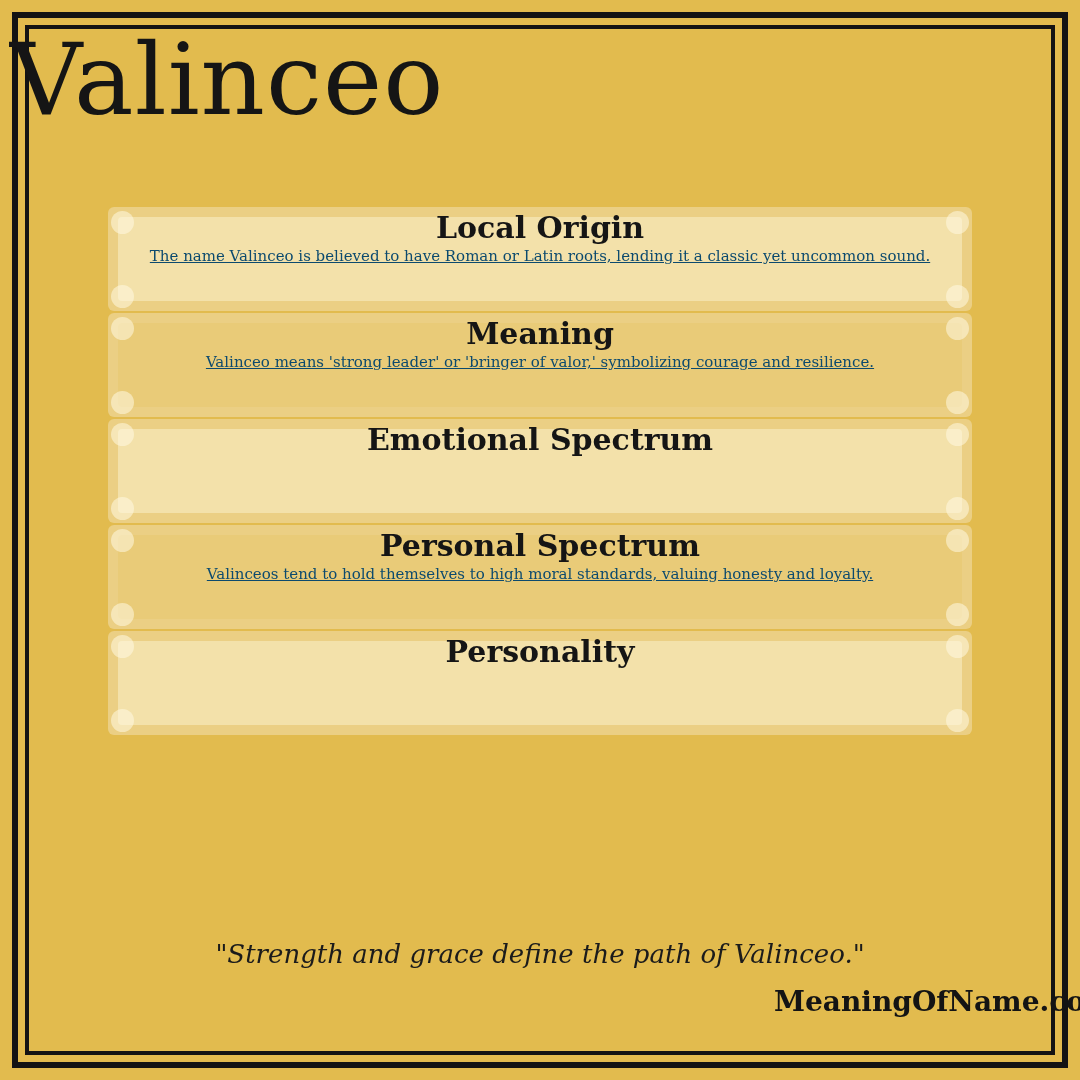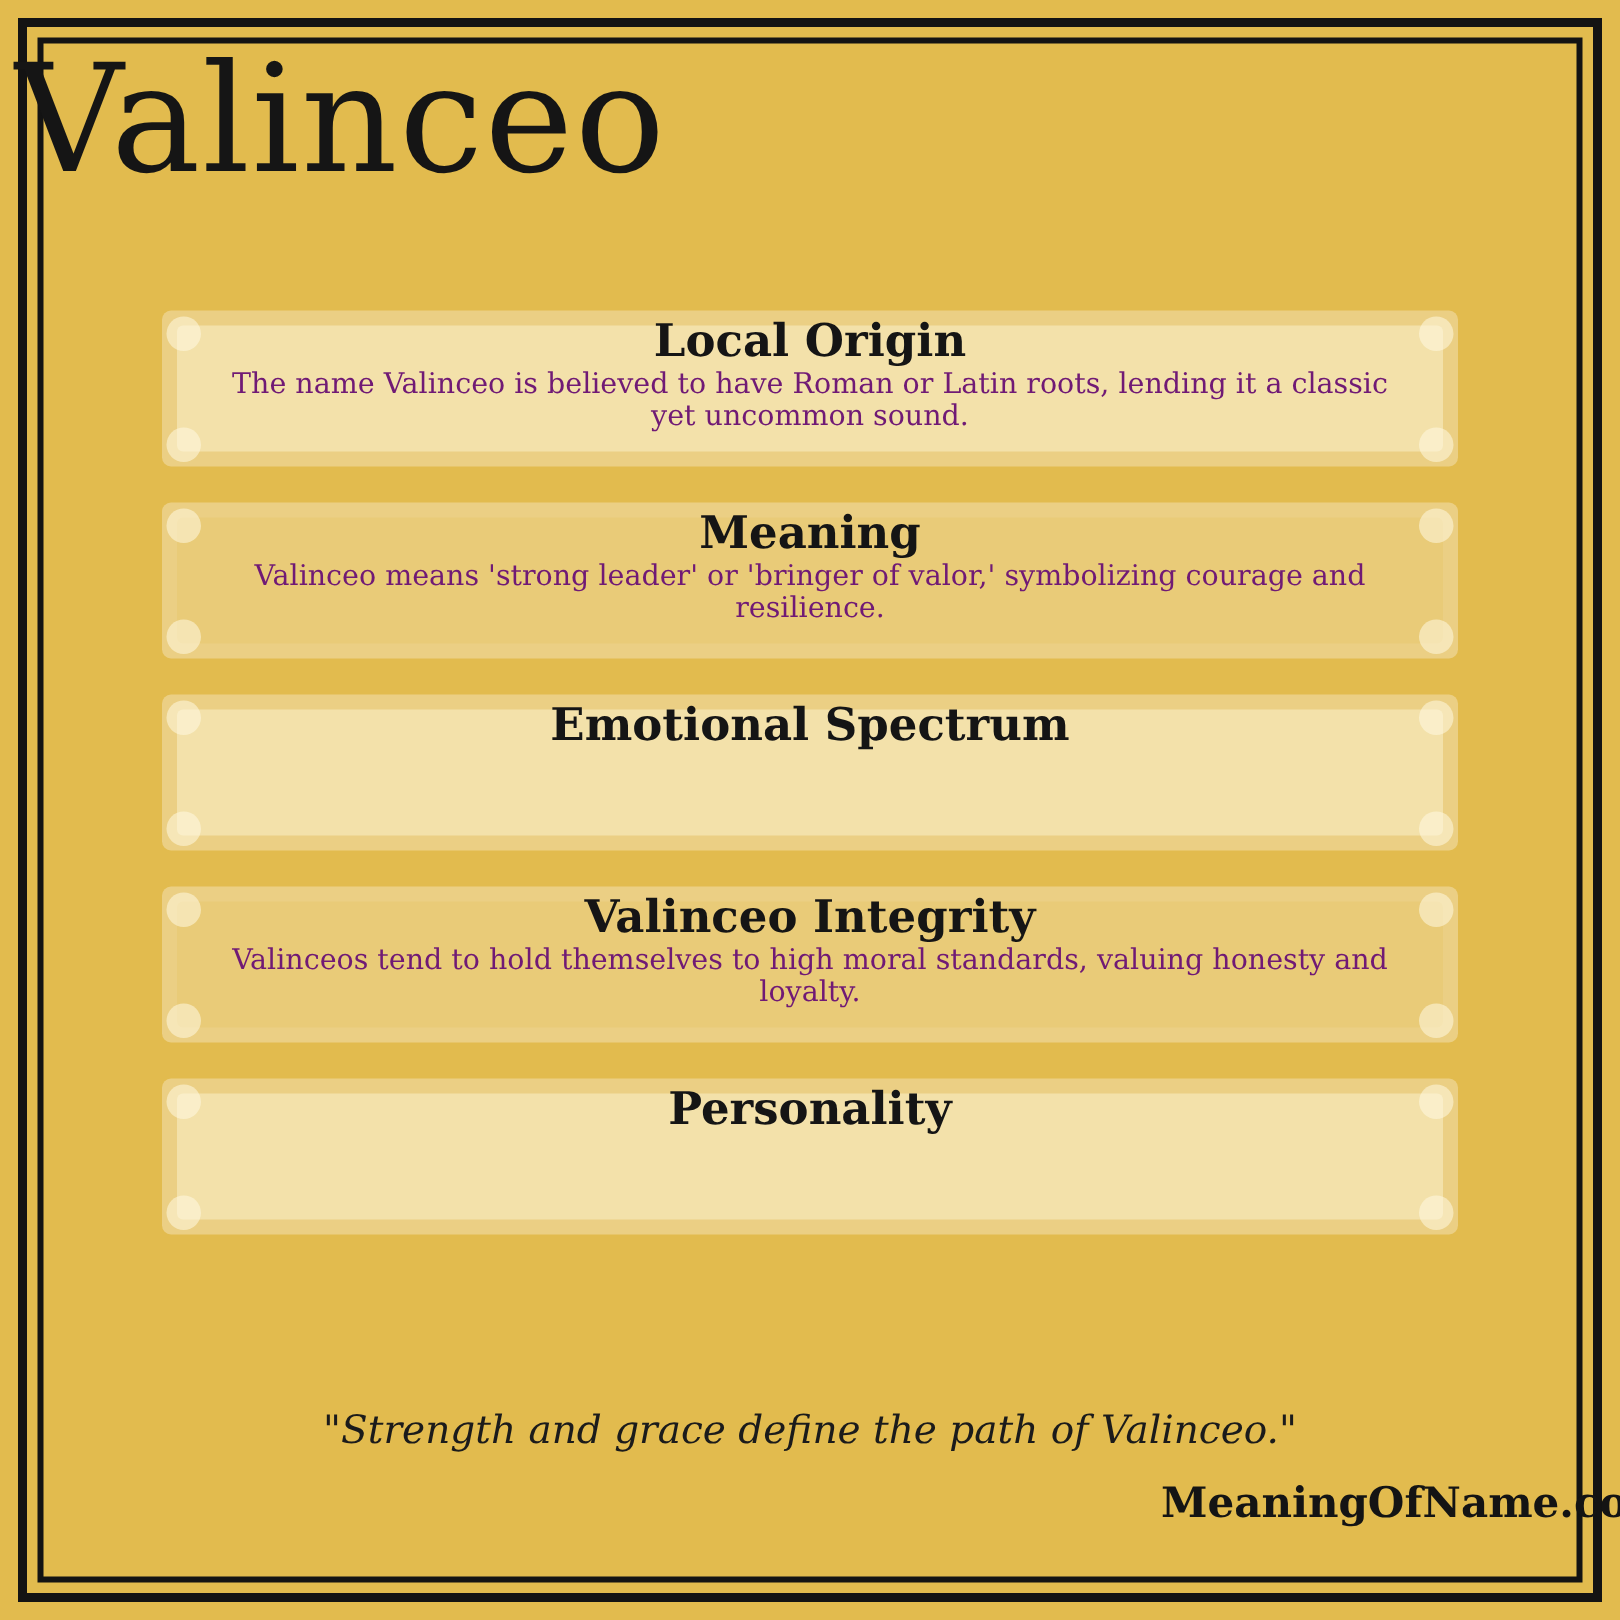--- a/index.html
+++ b/index.html
@@ -47,21 +47,21 @@
     color: #151515;
   }
   
   .cards {
     position: absolute;
     top: 207px;
     left: 108px;
     width: 864px;
     display: flex;
     flex-direction: column;
-    gap: 24px;
+    gap: 2px;
   }
   .card {
     position: relative;
     height: 104px;
     background: #ebcf84;          
     border-radius: 6px;
   }
   .card-inner {
     position: absolute;
     left: 10px; top: 10px; right: 10px; bottom: 10px;
@@ -90,23 +90,24 @@
   .card-heading {
     margin: 0;
     font-size: 30px;
     line-height: 34px;
     font-weight: bold;
     color: #151515;
   }
   .card-body {
     margin: 1px auto 0;
     max-width: 795px;
-    font-size: 19px;
+    font-size: 15px;
     line-height: 21px;
-    color: #701a75;
+    color: #0c4a6e;
+    text-decoration: underline;
   }
   
   .quote {
     position: absolute;
     top: 938px;
     left: 0;
     width: 100%;
     margin: 0;
     text-align: center;
     font-style: italic;
@@ -174,21 +175,21 @@
       </div>
     </section>
 
     <section class="card card--dark">
       <div class="card-inner"></div>
       <span class="dot dot-tl"></span>
       <span class="dot dot-tr"></span>
       <span class="dot dot-bl"></span>
       <span class="dot dot-br"></span>
       <div class="card-content">
-        <h2 class="card-heading">Valinceo Integrity</h2>
+        <h2 class="card-heading">Personal Spectrum</h2>
         <p class="card-body">Valinceos tend to hold themselves to high moral standards, valuing honesty and loyalty.</p>
       </div>
     </section>
 
     <section class="card card--light">
       <div class="card-inner"></div>
       <span class="dot dot-tl"></span>
       <span class="dot dot-tr"></span>
       <span class="dot dot-bl"></span>
       <span class="dot dot-br"></span>

